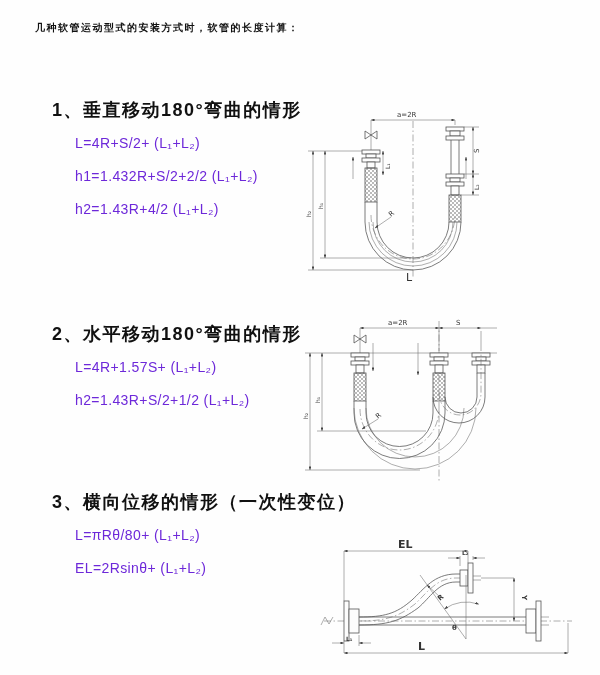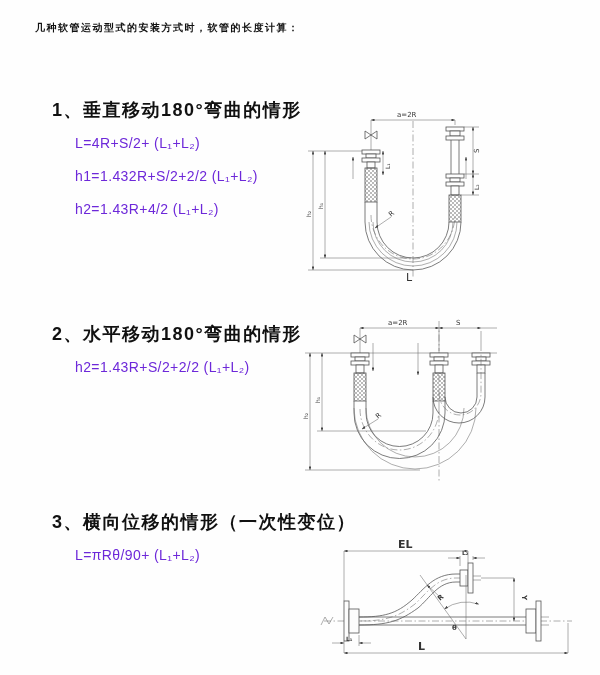--- a/index.html
+++ b/index.html
@@ -10,21 +10,21 @@
   }
   .doc-title{
     position:absolute;left:35px;top:21px;font-size:10px;font-weight:bold;
     letter-spacing:1.5px;color:#111;
   }
   .section{position:absolute;left:52px;}
   .sec-heading{font-size:18px;font-weight:bold;letter-spacing:1.5px;color:#111;margin-bottom:8px;line-height:17px;}
   .formula{font-size:14px;line-height:33px;height:33px;margin-left:23px;letter-spacing:0.4px;color:#6d28d9;white-space:pre;}
   #sec1{top:102px;}
   #sec2{top:298px;margin-top:28px;}
-  #sec3{top:514px;}
+  #sec3{top:494px;}
   .diagram{position:absolute;margin-top:33px;}
   #dia1{left:303px;top:72px;}
   #dia2{left:300px;top:280px;}
   #dia3{left:316px;top:498px;font-weight:bold;}
   svg{display:block;}
   svg .ln{stroke:#5a5a5a;stroke-width:0.8;fill:none;}
   svg .thin{stroke:#6a6a6a;stroke-width:0.55;fill:none;}
   svg .dash{stroke:#6a6a6a;stroke-width:0.55;fill:none;stroke-dasharray:7 2.5 1.5 2.5;}
   svg .part{stroke:#555;stroke-width:0.8;fill:#fdfdfd;}
   svg .braid{stroke:#555;stroke-width:0.8;}
@@ -39,26 +39,28 @@
 
 <div class="section" id="sec1">
   <div class="sec-heading">1、垂直移动180°弯曲的情形</div>
   <div class="formula">L=4R+S/2+ (L₁+L₂)</div>
   <div class="formula">h1=1.432R+S/2+2/2 (L₁+L₂)</div>
   <div class="formula">h2=1.43R+4/2 (L₁+L₂)</div>
 </div>
 
 <div class="section" id="sec2">
   <div class="sec-heading">2、水平移动180°弯曲的情形</div>
-  <div class="formula">h2=1.43R+S/2+2/2 (L₁+L₂)</div>
+  <div class="formula">L=4R+1.57S+ (L₁+L₂)</div>
+  <div class="formula">h2=1.43R+S/2+1/2 (L₁+L₂)</div>
 </div>
 
 <div class="section" id="sec3">
   <div class="sec-heading">3、横向位移的情形（一次性变位）</div>
-  <div class="formula">L=πRθ/90+ (L₁+L₂)</div>
+  <div class="formula">L=πRθ/80+ (L₁+L₂)</div>
+  <div class="formula">EL=2Rsinθ+ (L₁+L₂)</div>
 </div>
 
 <div class="diagram" id="dia1">
 <svg width="290" height="190" viewBox="0 0 290 190">
   <defs>
     <pattern id="br1" patternUnits="userSpaceOnUse" width="4" height="4">
       <path d="M0,4 L4,0 M0,0 L4,4" stroke="#777" stroke-width="0.5"></path>
     </pattern>
     <marker id="a1e" markerWidth="7" markerHeight="5" refX="6.5" refY="2.5" orient="auto">
       <path d="M0,0 L7,2.5 L0,5 z" fill="#444"></path>

